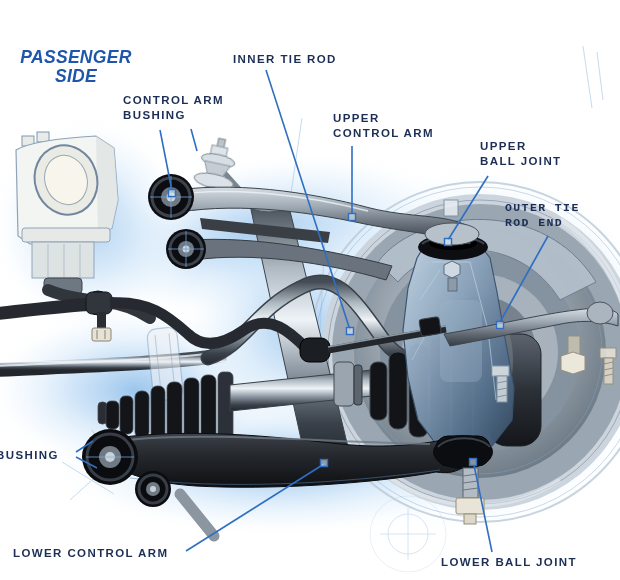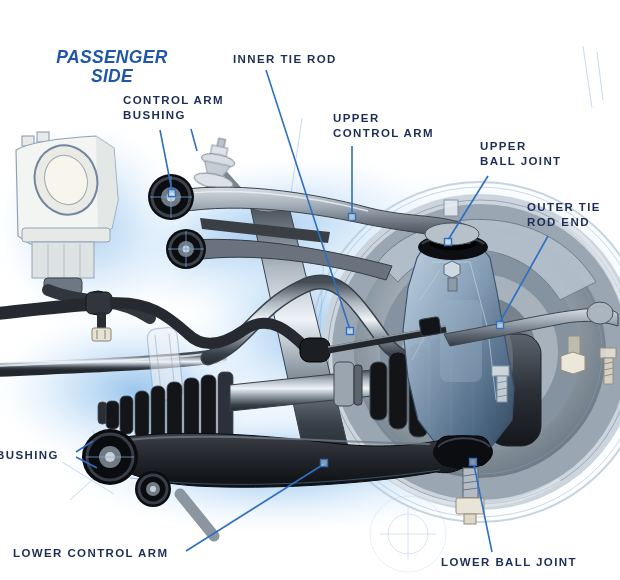--- a/index.html
+++ b/index.html
@@ -3,26 +3,26 @@
 <meta charset="utf-8">
 <style>
   html,body{margin:0;padding:0;background:#ffffff;}
   .stage{position:relative;width:620px;height:580px;background:#ffffff;overflow:hidden;
          font-family:"Liberation Sans",sans-serif;}
   .stage svg{position:absolute;left:0;top:0;}
   .callout{position:absolute;color:#1c2e55;font-weight:bold;font-size:11.5px;
            letter-spacing:1.4px;line-height:15px;white-space:nowrap;}
   .callout span{display:block;}
   .title{position:absolute;left:16px;top:48px;width:120px;text-align:center;color:#1d56aa;
-         font-style:italic;font-weight:bold;font-size:17.5px;line-height:19px;letter-spacing:.3px;margin-left:36px;}
+         font-style:italic;font-weight:bold;font-size:17.5px;line-height:19px;letter-spacing:.3px;}
   .c-inner-tie-rod{left:233px;top:52px;}
   .c-control-arm-bushing{left:123px;top:93px;}
   .c-upper-control-arm{left:333px;top:111px;}
   .c-upper-ball-joint{left:480px;top:139px;}
-  .c-outer-tie-rod-end{left:527px;top:200px;}
+  .c-outer-tie-rod-end{left:505px;top:200px;font-family:Liberation Mono, monospace;}
   .c-bushing{left:-4px;top:448px;}
   .c-lower-control-arm{left:13px;top:546px;}
   .c-lower-ball-joint{left:441px;top:555px;}
 </style>
 </head>
 <body>
 
 <div class="stage">
 
 <svg width="620" height="580" viewBox="0 0 620 580">

